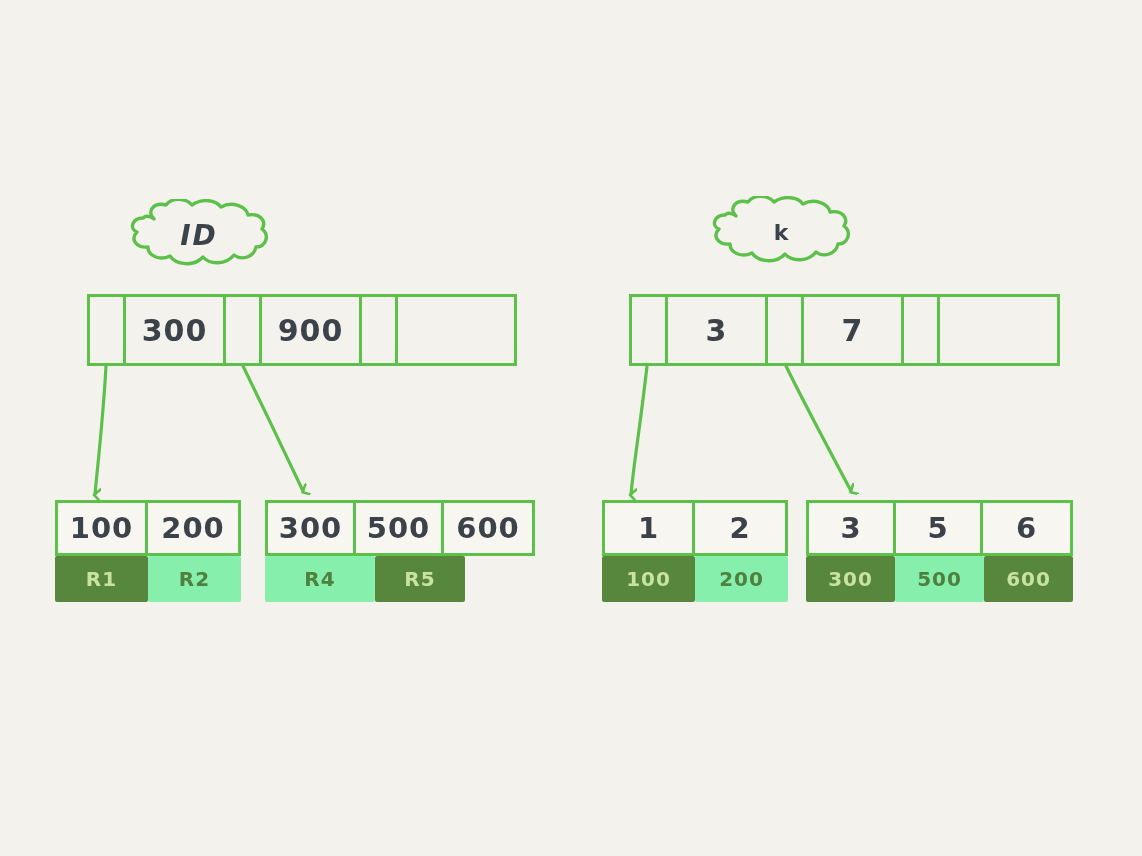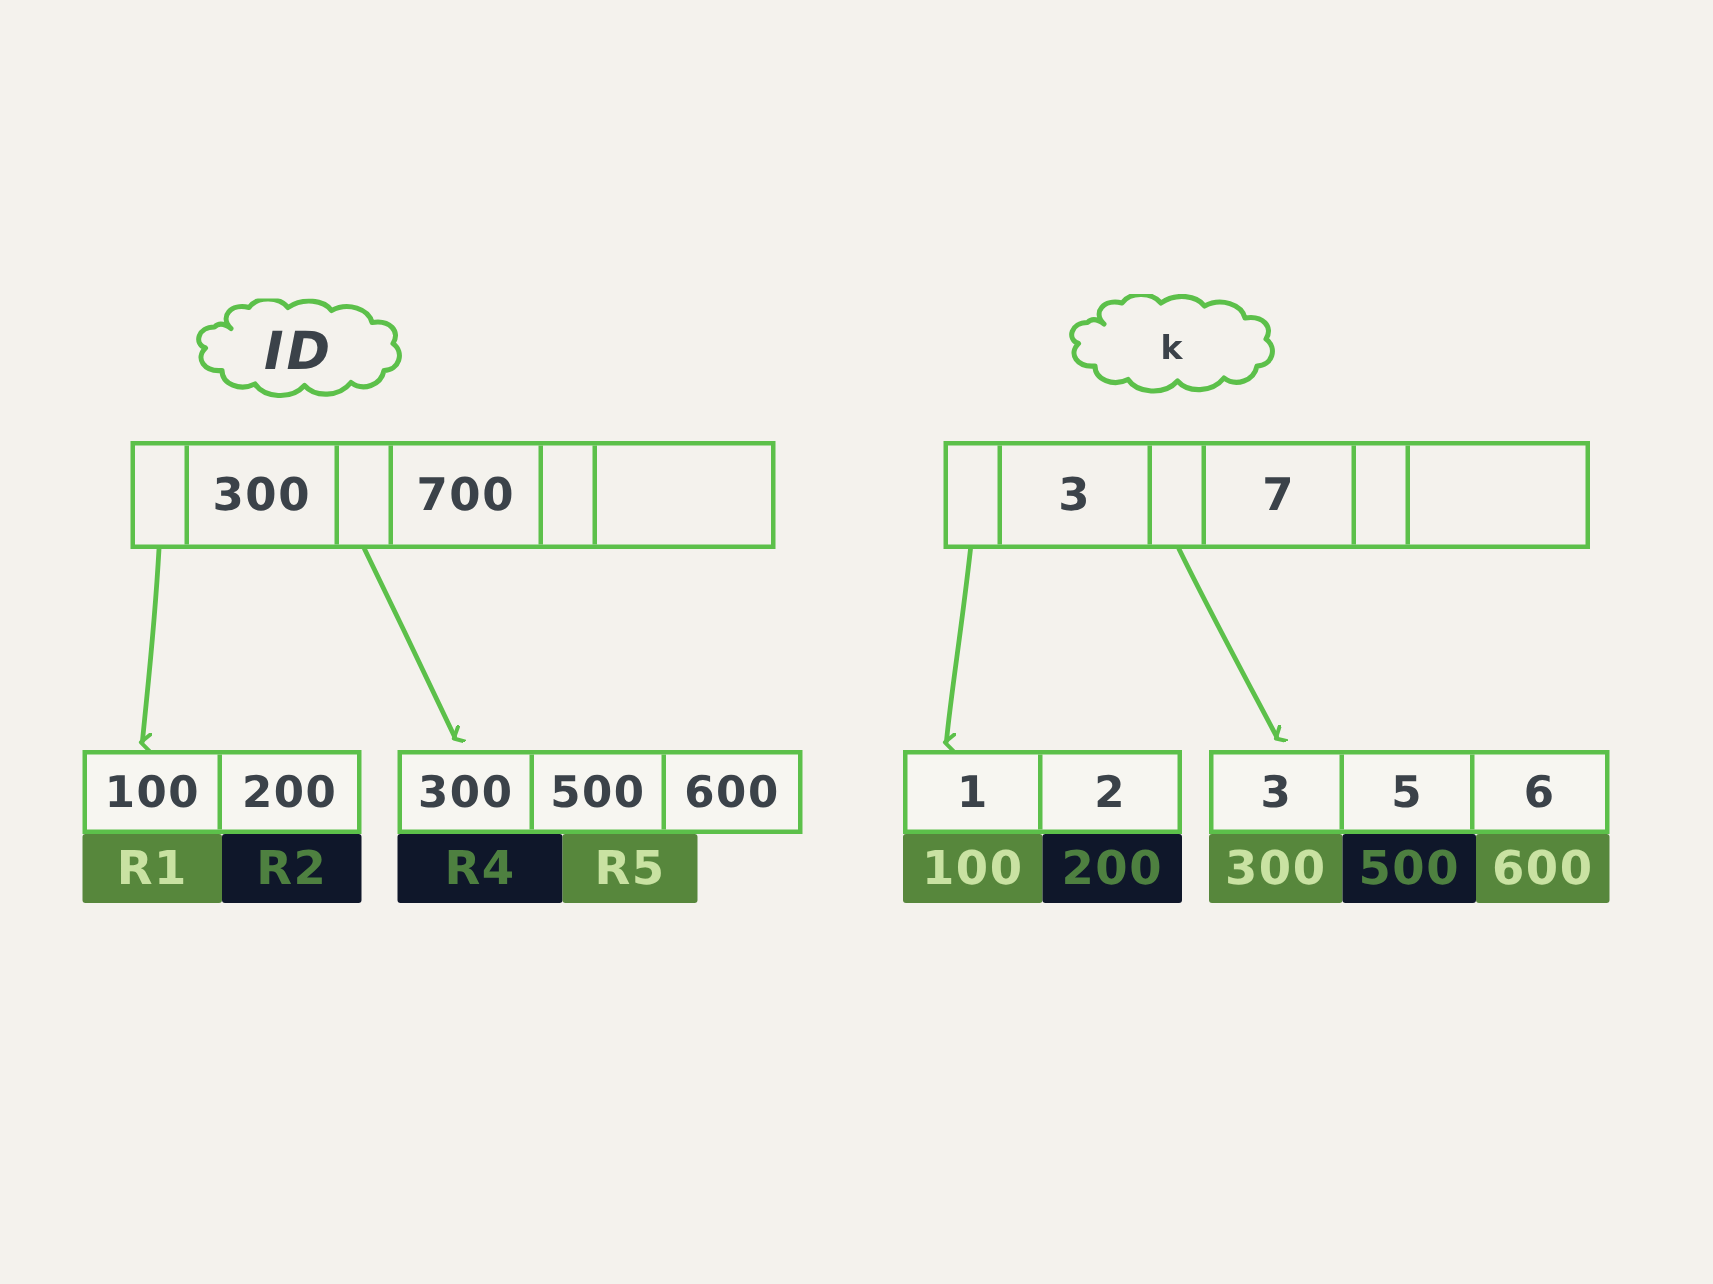--- a/index.html
+++ b/index.html
@@ -35,21 +35,21 @@
   .cloud .cloud-text {
     position: absolute;
     left: 0;
     top: 0;
     width: 150px;
     height: 72px;
     display: flex;
     align-items: center;
     justify-content: center;
     font-family: "DejaVu Sans", sans-serif;
-    font-size: 35px;
+    font-size: 28px;
     font-weight: 700;
     font-style: italic;
     letter-spacing: 2px;
     color: #3b4249;
   }
   .cloud.k .cloud-text {
     font-size: 22px;
     font-style: normal;
     letter-spacing: 0;
   }
@@ -110,31 +110,31 @@
   .leaf .val-row {
     display: flex;
     height: 46px;
   }
   .leaf .val-row .vcell {
     box-sizing: border-box;
     display: flex;
     align-items: center;
     justify-content: center;
     font-family: "DejaVu Sans", sans-serif;
-    font-size: 31px;
+    font-size: 20px;
     font-weight: 700;
     letter-spacing: 1px;
     border-radius: 2px;
   }
   .leaf .val-row .vcell.dark {
     background: #57873c;
     color: #c9e2a2;
   }
   .leaf .val-row .vcell.light {
-    background: #0f172a;
+    background: #86efac;
     color: #4e8040;
   }
 </style>
 </head>
 <body>
 
 <div id="canvas">
 
   <svg class="svg-layer" viewBox="0 0 1142 856" xmlns="http://www.w3.org/2000/svg">
     <defs>
@@ -171,21 +171,21 @@
                C36,62 24,57 24,48 C12,49 6,40 13,33 C5,30 8,19 19,19
                C22,16 26,17 30,20 Z" fill="none" stroke="#5cc04a" stroke-width="3.4" stroke-linecap="round" stroke-linejoin="round"></path>
     </svg>
     <div class="cloud-text">k</div>
   </div>
 
   <div class="root-node" style="left:87px; top:294px; width:430px;">
     <div class="cell ptr"></div>
     <div class="cell key">300</div>
     <div class="cell ptr"></div>
-    <div class="cell key">700</div>
+    <div class="cell key">900</div>
     <div class="cell ptr"></div>
     <div class="cell tail"></div>
   </div>
 
   <div class="root-node" style="left:629px; top:294px; width:431px;">
     <div class="cell ptr"></div>
     <div class="cell key">3</div>
     <div class="cell ptr"></div>
     <div class="cell key">7</div>
     <div class="cell ptr"></div>

